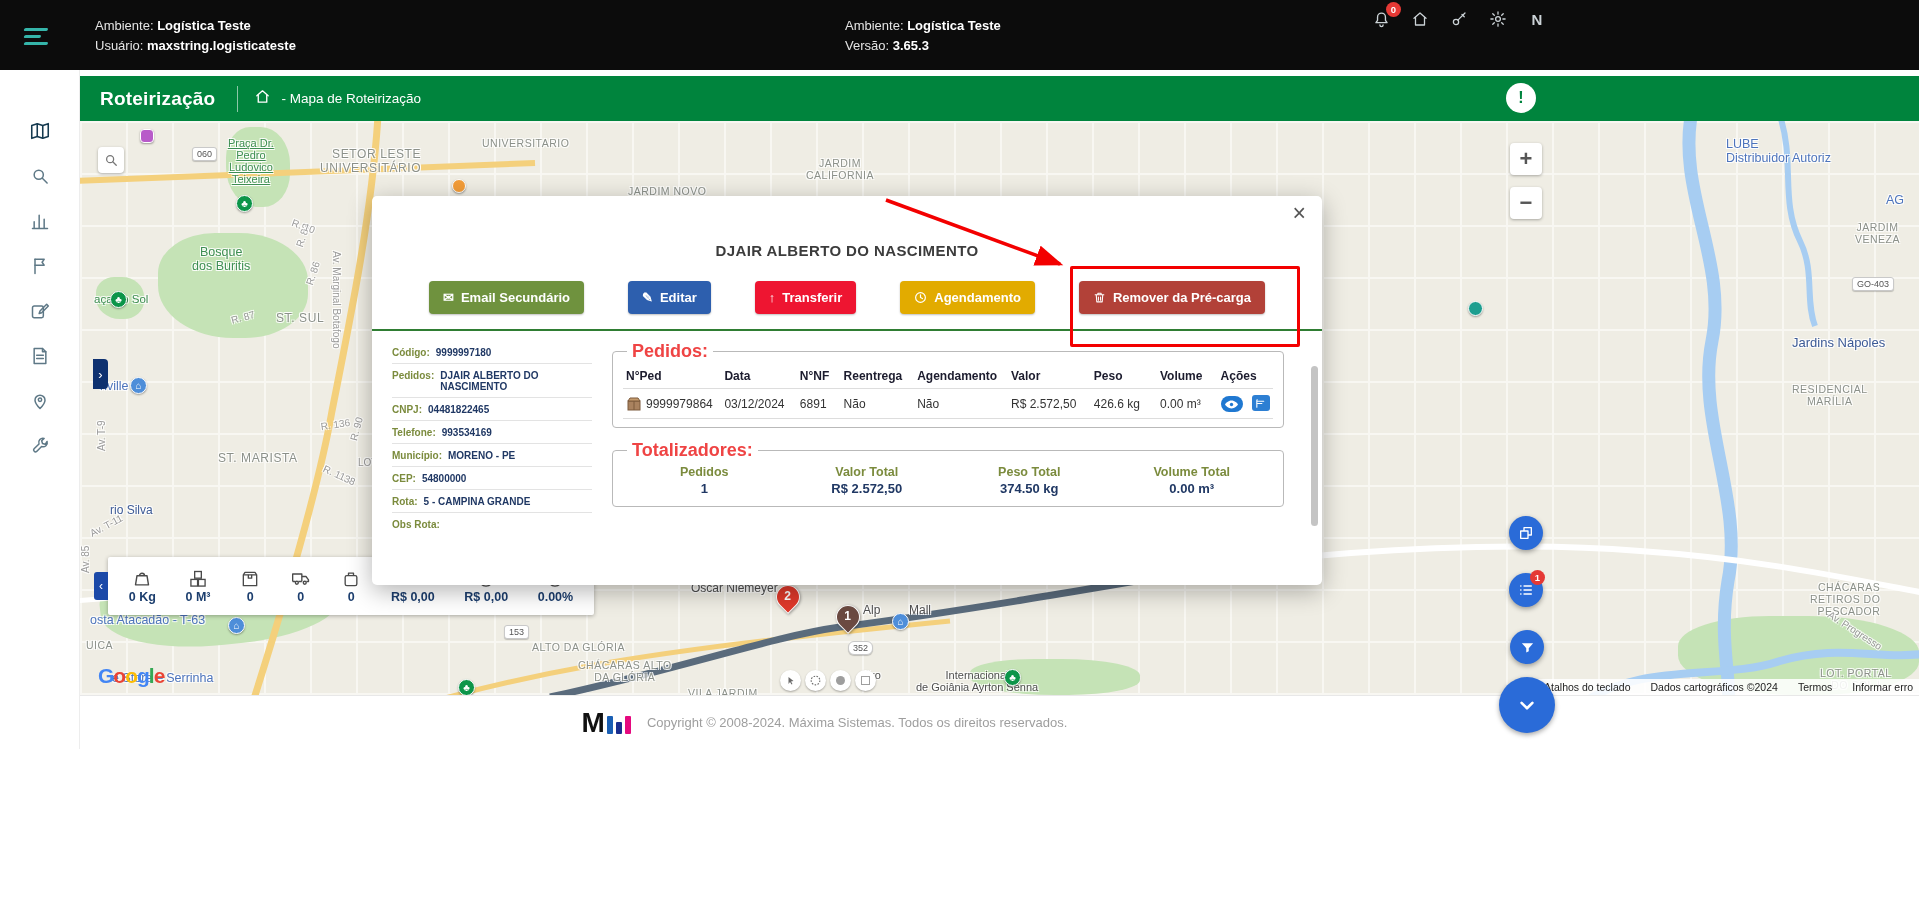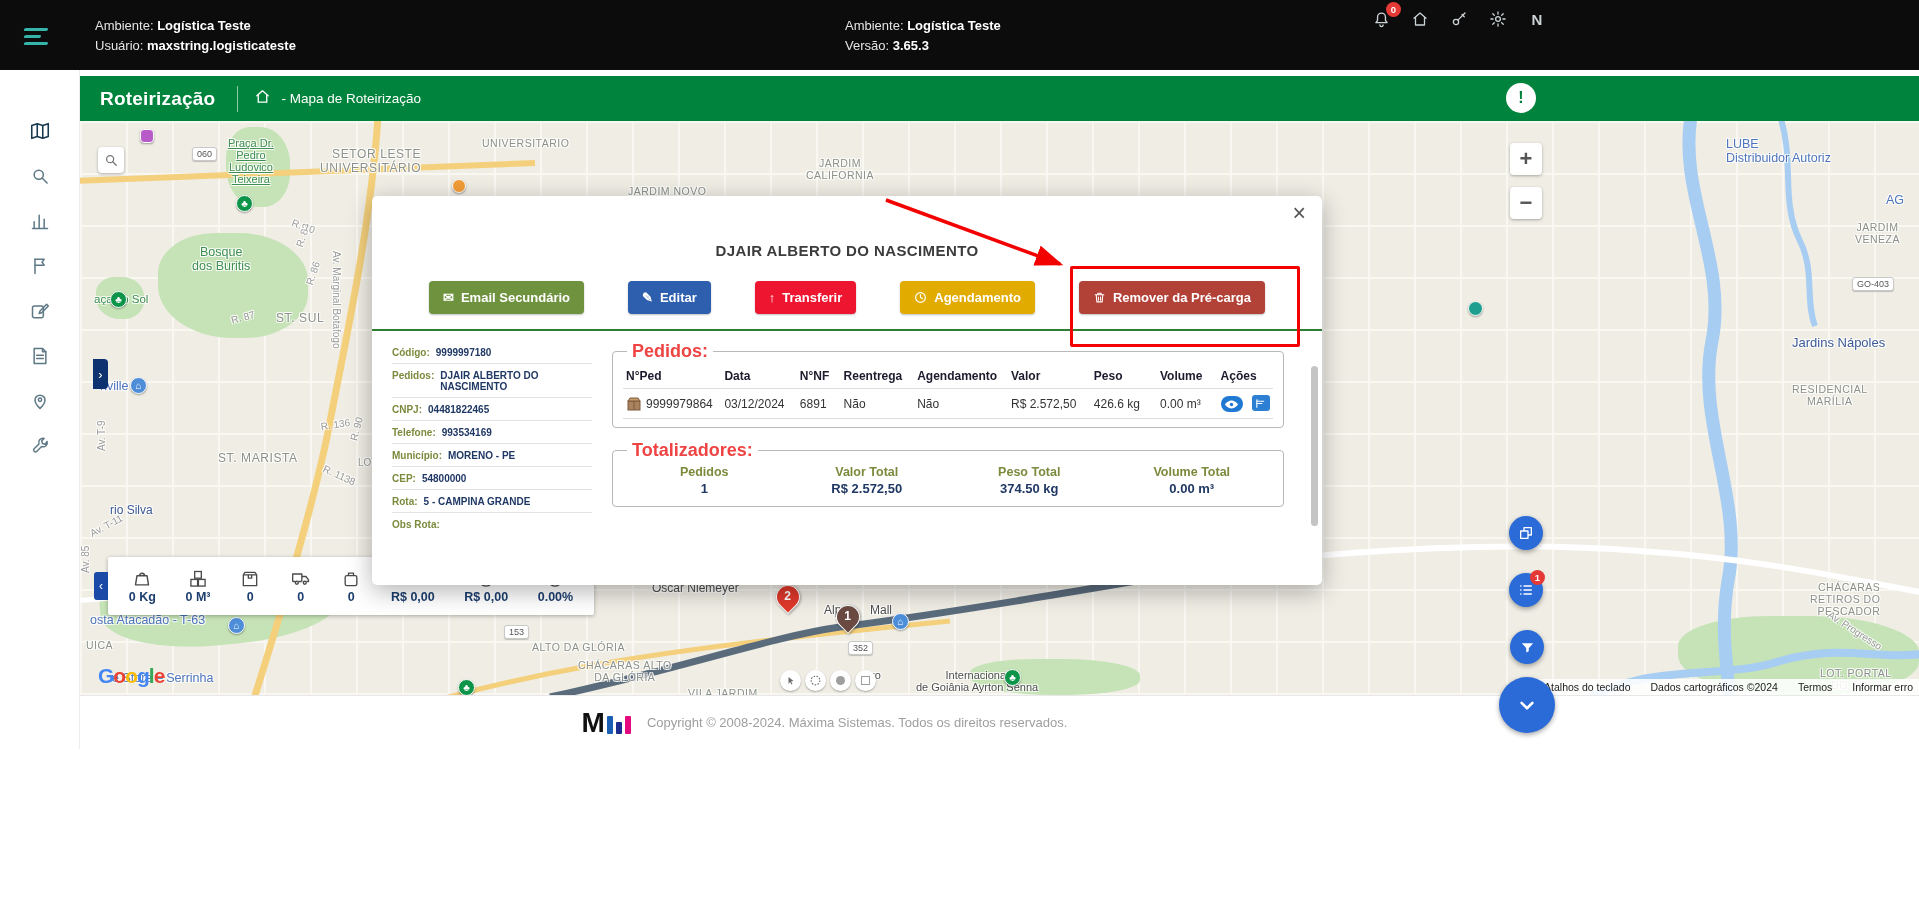--- a/index.html
+++ b/index.html
@@ -43,21 +43,21 @@
   .park { position:absolute; background:#c5e3b6; border-radius:38% 46% 42% 50%; }
   .roadlayer { position:absolute; left:0; top:0; }
   .lbl { position:absolute; white-space:pre-line; z-index:3;
          text-shadow:-1px -1px 0 rgba(255,255,255,.85), 1px -1px 0 rgba(255,255,255,.85), -1px 1px 0 rgba(255,255,255,.85), 1px 1px 0 rgba(255,255,255,.85); }
   .area     { color:#8b9089; font-size:12px; letter-spacing:.6px; text-align:right; }
   .area-sm  { color:#8b9089; font-size:10.5px; letter-spacing:.5px; text-align:center; }
   .park-name{ color:#3e8e52; font-size:12.5px; text-align:center; }
   .poi-green{ color:#3e8e52; font-size:11px; text-align:center;text-decoration:underline; }
   .poi-blue { color:#4d74bc; font-size:12.5px; }
   .poi-navy { color:#3c5a96; font-size:13px;margin-top:32px; }
-  .poi-dark { color:#4f4f4f; font-size:12px; }
+  .poi-dark { color:#4f4f4f; font-size:12px;margin-left:39px; }
   .poi-dark-sm { color:#4f4f4f; font-size:11px; text-align:center; }
   .street   { color:#9a9a9a; font-size:10px; transform-origin:left top; }
   .rbadge { position:absolute; background:#fff; border:1px solid #c9c9c9; border-radius:3px; font-size:9px; color:#555;
             padding:1px 4px; box-shadow:0 1px 1px rgba(0,0,0,.2); z-index:3; }
   .mkc { position:absolute; width:17px; height:17px; border-radius:50%; color:#fff; font-size:10px; display:flex; align-items:center;
          justify-content:center; border:1.5px solid #fff; box-shadow:0 1px 2px rgba(0,0,0,.35); z-index:4; cursor:pointer; }
   .pin { position:absolute; width:24px; height:24px; border-radius:50% 50% 50% 0; transform:rotate(-45deg); border:1.5px solid #fff;
          box-shadow:0 1px 3px rgba(0,0,0,.4); z-index:5; cursor:pointer; }
   .pin span { display:block; transform:rotate(45deg); color:#fff; font-weight:bold; font-size:12px; text-align:center; line-height:21px; }
   .mapbtn { position:absolute; background:#fff; border-radius:4px; box-shadow:0 1px 3px rgba(0,0,0,.3); display:flex; align-items:center;
@@ -320,21 +320,21 @@
     <span class="lbl street" style="left:16px; top:330px; transform:rotate(-90deg);">Av. T-9</span>
     <span class="lbl street" style="left:8px; top:408px; transform:rotate(-28deg);">Av. T-11</span>
     <span class="lbl street" style="left:0px; top:452px; transform:rotate(-90deg);">Av. 85</span>
     <span class="lbl area-sm" style="left:500px; top:306px;">Est</span>
     <span class="lbl street" style="left:278px; top:336px;">LOT. A</span>
     <span class="lbl poi-blue" style="left:1806px; top:72px;">AG</span>
 
     <span class="rbadge" style="left:112px; top:26px;">060</span>
     <span class="rbadge" style="left:1772px; top:156px;">GO-403</span>
     <span class="rbadge" style="left:424px; top:504px;">153</span>
-    <span class="rbadge" style="left:768px; top:520px;">352</span>
+    <span class="rbadge" style="left:768px; top:520px;border-radius:6px;">352</span>
 
     <span class="mkc" style="left:60px; top:8px; background:#b85bc9; border-radius:4px; width:14px; height:14px;"></span>
     <span class="mkc" style="left:156px; top:74px; background:#0c9549;">♣</span>
     <span class="mkc" style="left:30px; top:170px; background:#0c9549;">♣</span>
     <span class="mkc" style="left:372px; top:58px; background:#f29c38; width:14px; height:14px;"></span>
     <span class="mkc" style="left:50px; top:256px; background:#4e8ed9;">⌂</span>
     <span class="mkc" style="left:148px; top:496px; background:#4e8ed9;">⌂</span>
     <span class="mkc" style="left:812px; top:492px; background:#4e8ed9;">⌂</span>
     <span class="mkc" style="left:1388px; top:180px; background:#1d9e8f; width:15px; height:15px;"></span>
     <span class="mkc" style="left:924px; top:548px; background:#0c9549;">♣</span>

